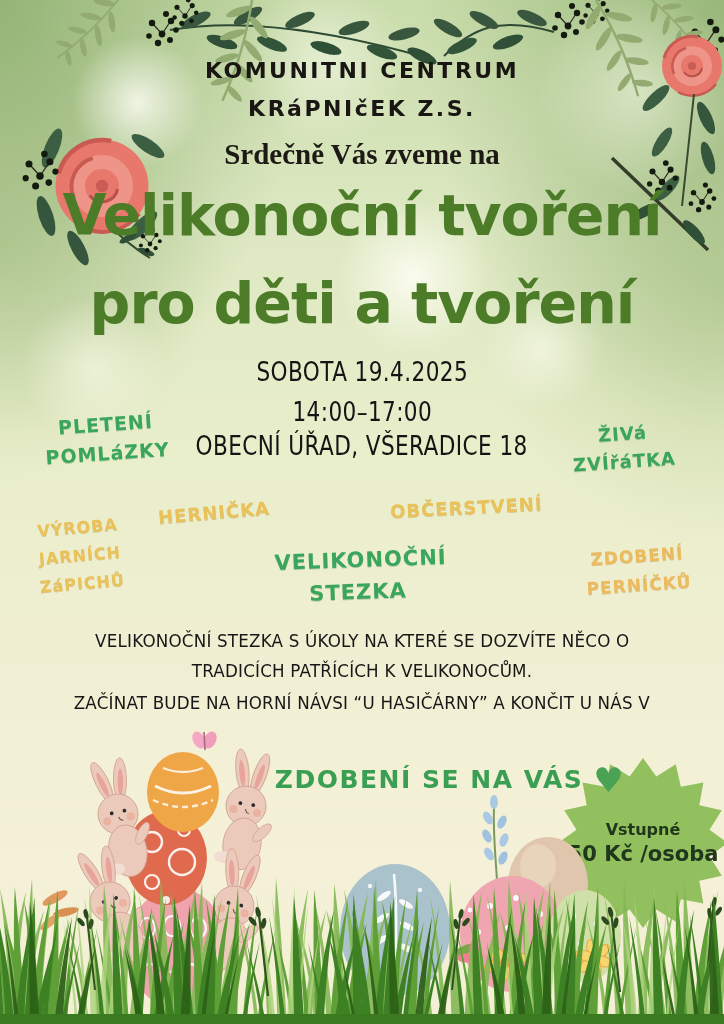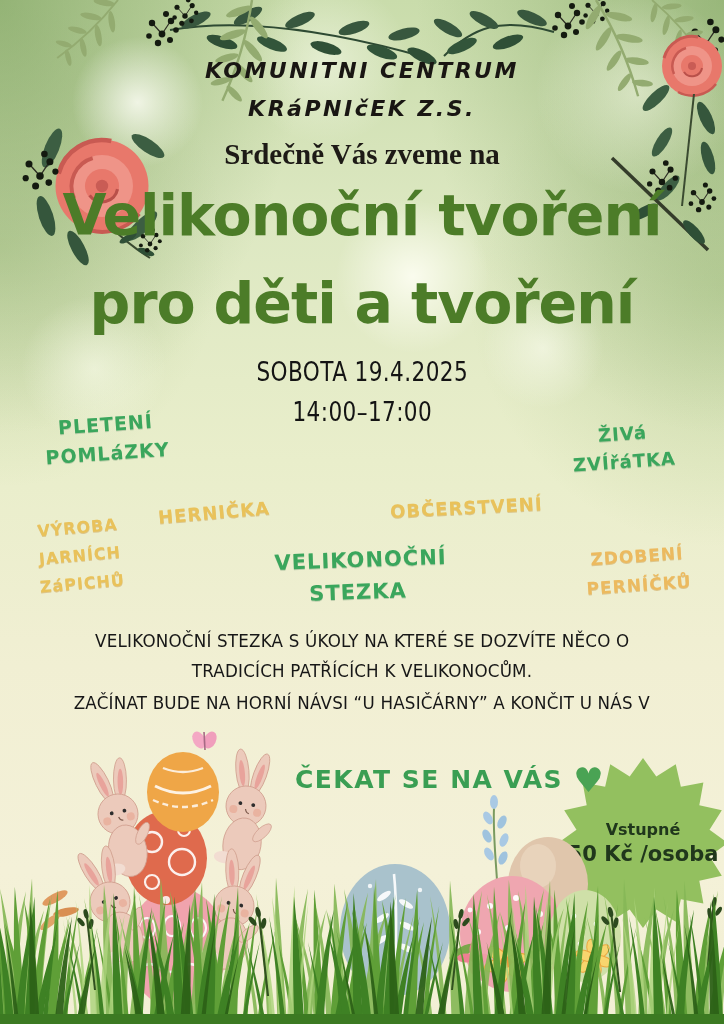--- a/index.html
+++ b/index.html
@@ -14,21 +14,21 @@
       radial-gradient(circle at 13% 36%, rgba(250,252,235,.60) 0, rgba(250,252,235,0) 8%),
       radial-gradient(circle at 88% 9%,  rgba(250,252,235,.55) 0, rgba(250,252,235,0) 9%),
       radial-gradient(circle at 45% 6%,  rgba(250,252,240,.50) 0, rgba(250,252,240,0) 8%),
       radial-gradient(ellipse at 0% 0%,   rgba(104,146,74,.55) 0, rgba(104,146,74,0) 30%),
       radial-gradient(ellipse at 100% 0%, rgba(104,146,74,.50) 0, rgba(104,146,74,0) 30%),
       radial-gradient(ellipse at 100% 28%,rgba(140,175,100,.35) 0, rgba(140,175,100,0) 25%),
       radial-gradient(ellipse at 0% 24%,  rgba(150,180,110,.35) 0, rgba(150,180,110,0) 22%),
       linear-gradient(180deg,#c9dcab 0%, #dde8c2 22%, #e9eecb 45%, #f1efd3 65%, #f4f1d8 85%, #f2efd4 100%);
   }
   .center { position:absolute; left:0; right:0; text-align:center; }
-  .org { font-size:22px; font-weight:bold; letter-spacing:2.5px; color:#191613; z-index:4;font-style:italic; }
+  .org { font-size:22px; font-weight:bold; letter-spacing:2.5px; color:#191613; z-index:4; }
   .invite { font-family:"Liberation Serif", serif; font-size:29px; font-weight:bold; color:#1d1a16; z-index:4; }
   .title { font-size:57px; font-weight:bold; letter-spacing:-1px; color:var(--title-green,#4c7c28); z-index:4; }
   .info { font-size:27px; font-weight:normal; color:#141414; z-index:4; }
   .info .sq { display:inline-block; transform:scaleX(.80); transform-origin:center; letter-spacing:.5px; }
   .desc { font-size:18px; font-weight:normal; color:#171717; z-index:4; }
   .desc .sq { display:inline-block; transform:scaleX(.93); transform-origin:center; letter-spacing:.2px; }
   .act {
     position:absolute; font-weight:bold; white-space:pre-line; text-align:center;
     letter-spacing:1px; z-index:4;
   }
@@ -151,41 +151,42 @@
 
   <div class="center org" style="top:58px">KOMUNITNI CENTRUM</div>
   <div class="center org" style="top:96px">KRáPNIčEK Z.S.</div>
   <div class="center invite" style="top:138px">Srdečně Vás zveme na</div>
 
   <div class="center title" style="top:182px">Velikonoční tvoření</div>
   <div class="center title" style="top:270px">pro děti a tvoření</div>
 
   <div class="center info" style="top:356px"><span class="sq">SOBOTA 19.4.2025</span></div>
   <div class="center info" style="top:396px"><span class="sq">14:00–17:00</span></div>
+  <div class="center info" style="top:430px"><span class="sq">OBECNÍ ÚŘAD, VŠERADICE 18</span></div>
 
   <div class="act green" style="left:34px; top:410px; width:145px; font-size:19px; line-height:1.55; transform:rotate(-4deg)">PLETENÍ
 POMLáZKY</div>
   <div class="act green" style="left:566px; top:420px; width:115px; font-size:18px; line-height:1.55; transform:rotate(-4deg)">ŽIVá
 ZVÍřáTKA</div>
   <div class="act yellow" style="left:20px; top:514px; width:120px; font-size:16px; line-height:1.75; transform:rotate(-5deg)">VÝROBA
 JARNÍCH
 ZáPICHŮ</div>
   <div class="act yellow" style="left:158px; top:502px; font-size:18px; transform:rotate(-5deg)">HERNIČKA</div>
   <div class="act yellow" style="left:390px; top:497px; font-size:18px; transform:rotate(-3deg)">OBČERSTVENÍ</div>
   <div class="act green" style="left:275px; top:545px; width:165px; font-size:21px; line-height:1.5; transform:rotate(-2deg)">VELIKONOČNÍ
 STEZKA</div>
   <div class="act yellow deep" style="left:578px; top:542px; width:120px; font-size:17px; line-height:1.7; transform:rotate(-4deg)">ZDOBENÍ
 PERNÍČKŮ</div>
 
   <div class="center desc" style="top:630px"><span class="sq">VELIKONOČNÍ STEZKA S ÚKOLY NA KTERÉ SE DOZVÍTE NĚCO O</span></div>
   <div class="center desc" style="top:660px"><span class="sq">TRADICÍCH PATŘÍCÍCH K VELIKONOCŮM.</span></div>
   <div class="center desc" style="top:692px"><span class="sq">ZAČÍNAT BUDE NA HORNÍ NÁVSI “U HASIČÁRNY” A KONČIT U NÁS V</span></div>
 
   <div class="closing">
-    <span>ČEKAT SE NA VÁS</span>
+    <span>ZDOBENÍ SE NA VÁS</span>
     <span class="heart">♥</span>
   </div>
 
   <div class="badge">
     <svg width="174" height="174" viewBox="0 0 170 170">
       <polygon fill="#93c05f" points="85,2 98,20 117,8 122,30 144,26 140,48 162,53 150,72 168,85 150,98 162,117 140,122 144,144 122,140 117,162 98,150 85,168 72,150 53,162 48,140 26,144 30,122 8,117 20,98 2,85 20,72 8,53 30,48 26,26 48,30 53,8 72,20"></polygon>
     </svg>
     <div class="txt">
       <span class="l1">Vstupné</span>
       <span class="l2">50 Kč /osoba</span>

